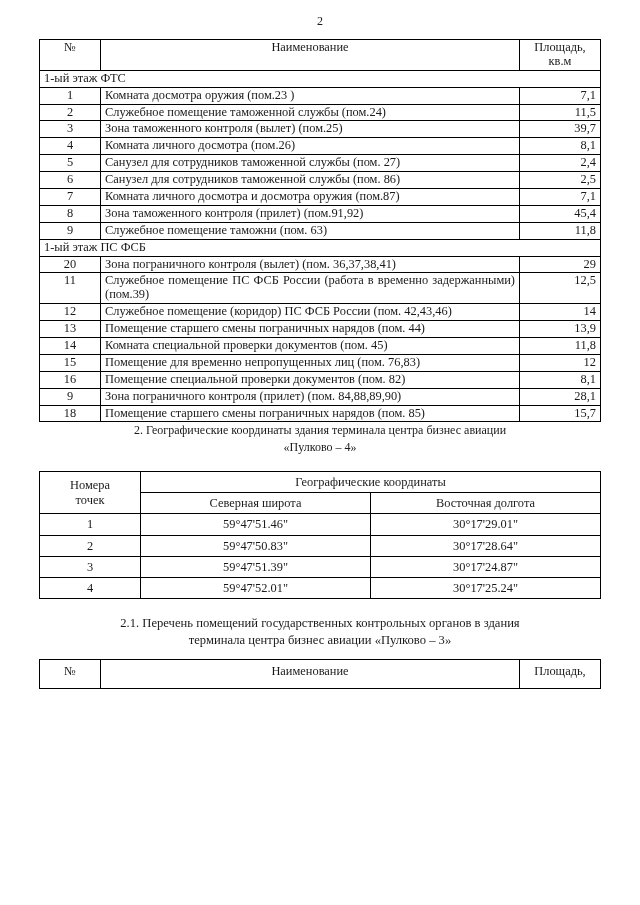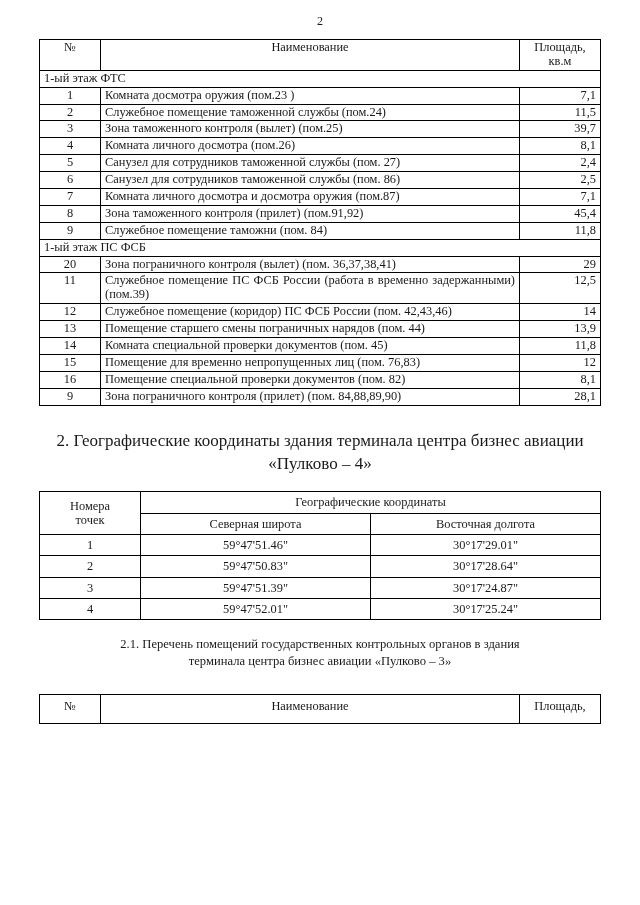--- a/index.html
+++ b/index.html
@@ -71,30 +71,30 @@
   .just {
     text-align: justify;
     text-align-last: left;
     hyphens: none;
   }
   .twoline {
     line-height: 1.18;
   }
   .para {
     text-align: center;
-    font-size: 17px;
+    font-size: 12px;
     line-height: 1.35;
-    margin: 24px auto 10px auto;
+    margin: 0 auto 10px auto;
     width: 540px;
   }
   .para2 {
     text-align: center;
     font-size: 12.6px;
     line-height: 1.35;
-    margin: 16px auto 24px auto;
+    margin: 16px auto 10px auto;
     width: 520px;
   }
   .coord-wrap {
     margin: 16px auto;
     width: 562px;
   }
   table.coord {
     border-collapse: collapse;
     width: 100%;
     table-layout: fixed;
@@ -186,21 +186,21 @@
           <td class="c-name">Комната личного досмотра и досмотра оружия (пом.87)</td>
           <td class="c-area">7,1</td>
         </tr>
         <tr>
           <td class="c-num">8</td>
           <td class="c-name">Зона таможенного контроля (прилет) (пом.91,92)</td>
           <td class="c-area">45,4</td>
         </tr>
         <tr>
           <td class="c-num">9</td>
-          <td class="c-name">Служебное помещение таможни (пом. 84)</td>
+          <td class="c-name">Служебное помещение таможни (пом. 63)</td>
           <td class="c-area">11,8</td>
         </tr>
 
         <tr class="section-row">
           <td colspan="3">1-ый этаж ПС ФСБ</td>
         </tr>
 
         <tr>
           <td class="c-num">20</td>
           <td class="c-name">Зона пограничного контроля (вылет) (пом. 36,37,38,41)</td>
@@ -233,20 +233,25 @@
         </tr>
         <tr>
           <td class="c-num">16</td>
           <td class="c-name just twoline">Помещение специальной проверки документов (пом. 82)</td>
           <td class="c-area">8,1</td>
         </tr>
         <tr>
           <td class="c-num">9</td>
           <td class="c-name">Зона пограничного контроля (прилет) (пом. 84,88,89,90)</td>
           <td class="c-area">28,1</td>
+        </tr>
+        <tr>
+          <td class="c-num">18</td>
+          <td class="c-name just twoline">Помещение старшего смены пограничных нарядов (пом. 85)</td>
+          <td class="c-area">15,7</td>
         </tr>
       </tbody>
     </table>
   </div>
 
   <div class="para">
     <div>2. Географические координаты здания терминала центра бизнес авиации</div>
     <div>«Пулково – 4»</div>
   </div>
 

